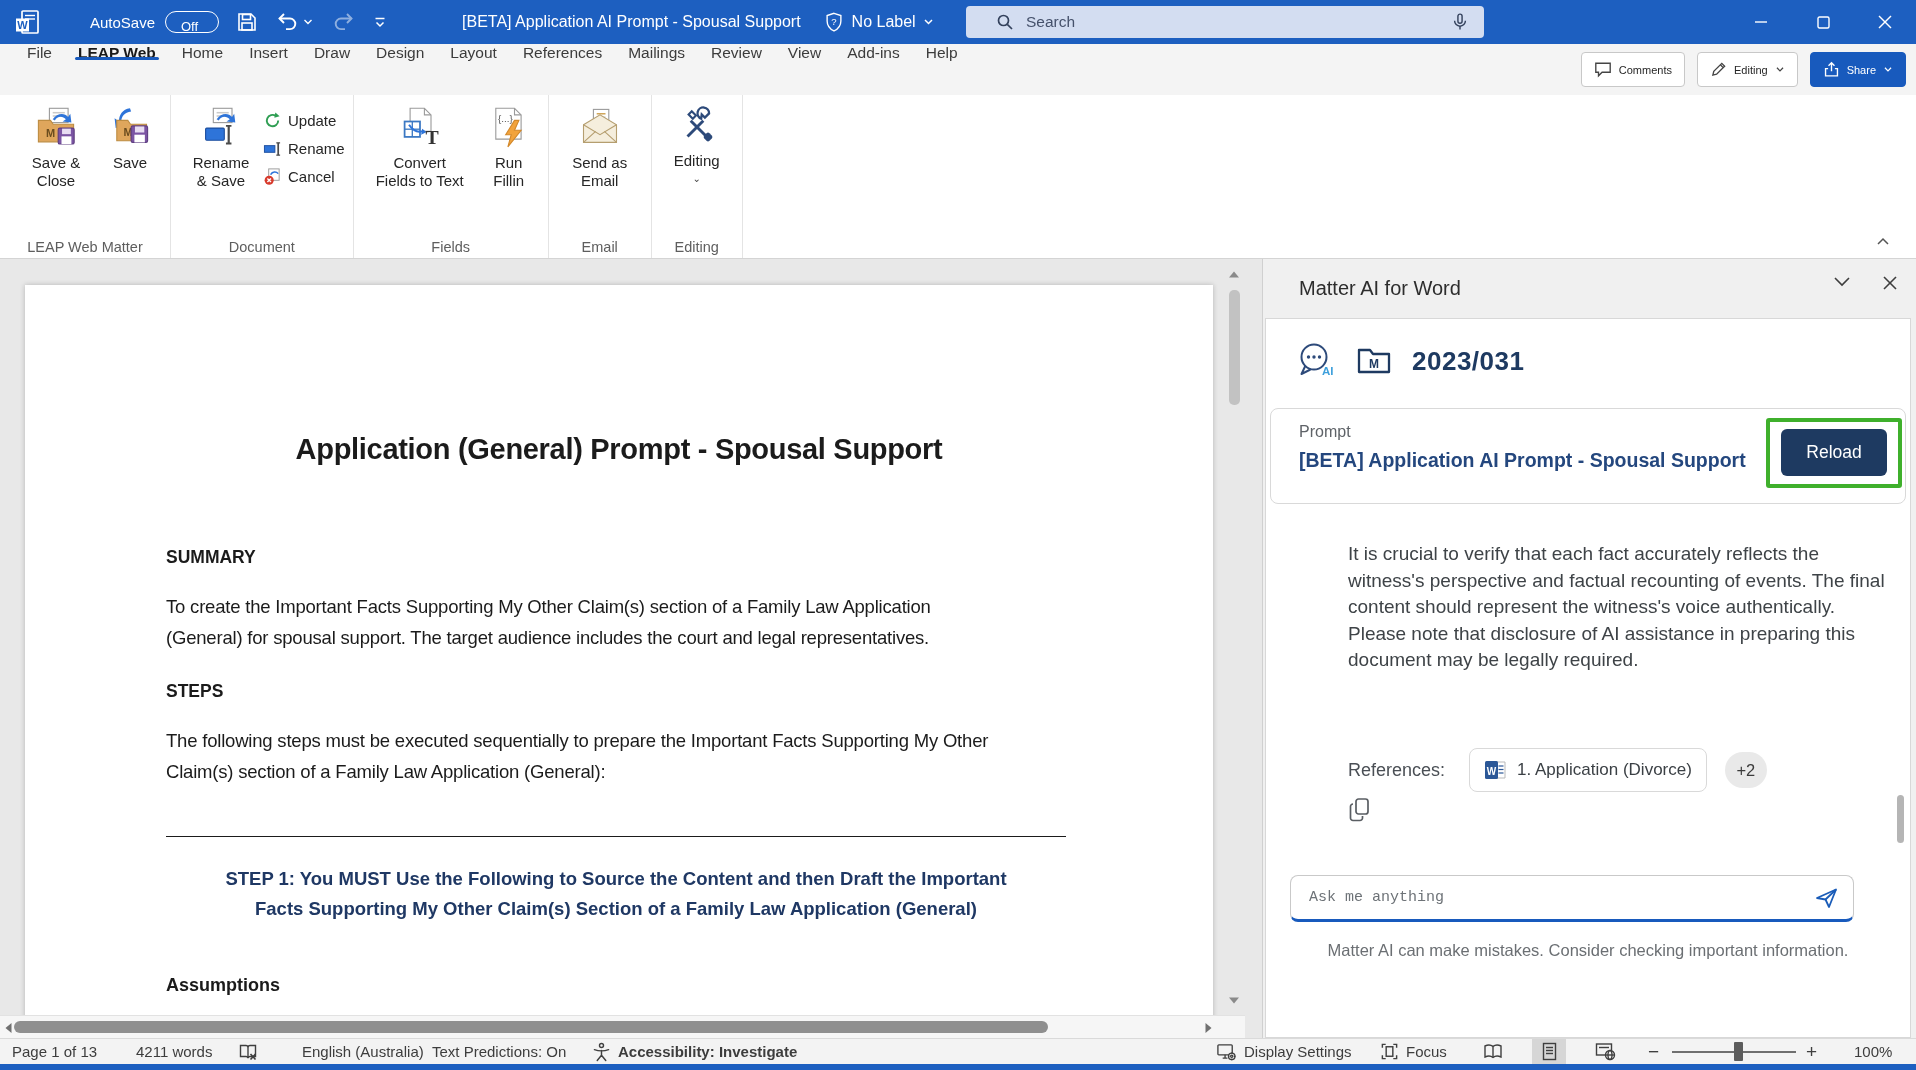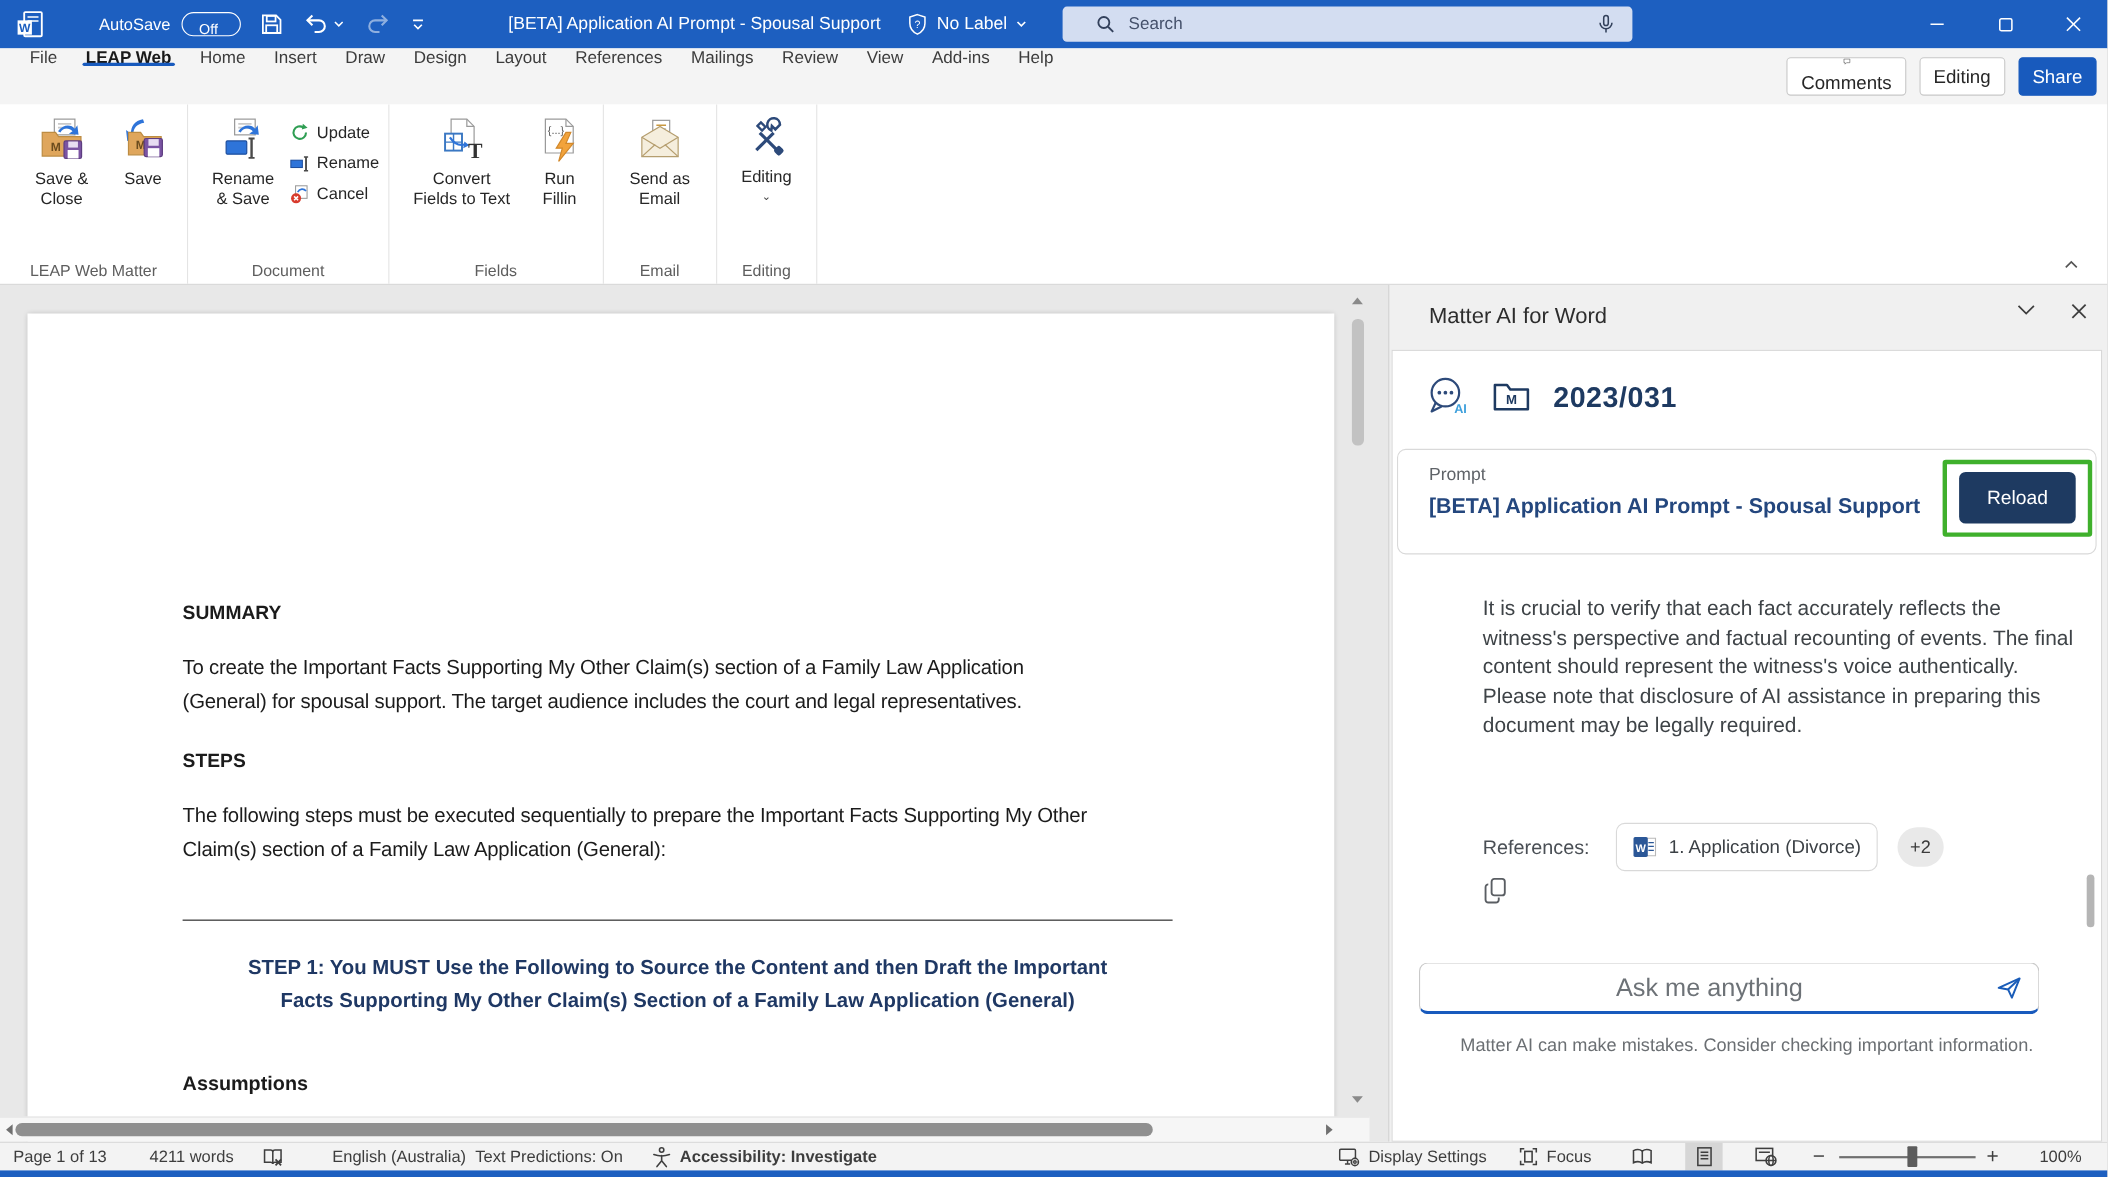--- a/index.html
+++ b/index.html
@@ -51,21 +51,21 @@
     display:flex; align-items:center; cursor:default; white-space:nowrap;
   }
   .tab.active { font-weight:bold; color:#191919; }
   .tab.active::after {
     content:""; position:absolute; left:10px; right:10px; bottom:2px; height:3px;
     background:var(--accent-blue); border-radius:2px;
   }
   .tabrow-right { position:absolute; right:10px; top:8px; display:flex; gap:12px; }
   .pill-btn {
     height:35px; background:#fff; border:1px solid #c8c8c8; border-radius:4px;
-    display:flex; align-items:center; gap:7px; padding:0 12px; font-size:17px; color:#262626;flex-direction:column;
+    display:flex; align-items:center; gap:7px; padding:0 12px; font-size:11px; color:#262626;
   }
   .pill-btn.share { background:var(--accent-blue); border-color:var(--accent-blue); color:#fff; }
   
   .ribbon {
     position:absolute; left:0; top:95px; width:1916px; height:164px;
     background:#fff; border-bottom:1px solid #d4d4d4;
   }
   .ribbon-groups { display:flex; height:100%; }
   .rgroup { position:relative; border-right:1px solid #e4e4e4; padding:4px 8px 22px 8px; display:flex; align-items:flex-start; }
   .rgroup .caption {
@@ -132,21 +132,21 @@
   }
   .copy-btn { position:absolute; left:82px; top:478px; color:#5a5e63; }
   .panel-scroll-thumb { position:absolute; right:6px; top:476px; width:7px; height:48px; background:#b5b5b5; border-radius:4px; }
   .ask-box {
     position:absolute; left:24px; top:556px; width:564px; height:47px;
     border:1px solid #c9c9c9; border-bottom:3px solid var(--accent-blue); border-radius:8px; background:#fff;
     display:flex; align-items:center;
   }
   .ask-box input {
     flex:1; border:none; outline:none; background:transparent; padding:0 14px 0 18px;
-    font-size:23px; color:#333; font-family:Liberation Sans, sans-serif;text-align:center;
+    font-size:15px; color:#333; font-family:Liberation Mono, monospace;
   }
   .ask-box input::placeholder { color:#6d7277; opacity:1; }
   .send-btn { margin-right:14px; display:flex; }
   .disclaimer { position:absolute; left:46px; top:619px; width:552px; text-align:center; font-size:16.5px; line-height:25px; color:#6b6f73; }
   
   .statusbar {
     position:absolute; left:0; top:1038px; width:1916px; height:26px; background:#f3f3f3;
     border-top:1px solid #dadada; font-size:15px; color:#3d3d3d;
   }
   .sb-item { position:absolute; top:0; height:25px; display:flex; align-items:center; gap:7px; white-space:nowrap; }
@@ -437,20 +437,21 @@
       <svg width="14" height="9" viewBox="0 0 14 9" fill="none" stroke="#555" stroke-width="1.5">
           <path d="M2 7 L7 2 L12 7"></path>
         </svg>
     </span>
   </section>
 
   <main class="workspace">
 
     <div class="docarea">
       <div class="page">
+        <div class="doc-title">Application (General) Prompt - Spousal Support</div>
         <div class="doc-h" style="top:262px;">SUMMARY</div>
         <div class="doc-p" style="top:306px;">To create the Important Facts Supporting My Other Claim(s) section of a Family Law Application (General) for spousal support. The target audience includes the court and legal representatives.</div>
         <div class="doc-h" style="top:396px;">STEPS</div>
         <div class="doc-p" style="top:440px;">The following steps must be executed sequentially to prepare the Important Facts Supporting My Other Claim(s) section of a Family Law Application (General):</div>
         <div class="doc-hr"></div>
         <div class="doc-step">STEP 1: You MUST Use the Following to Source the Content and then Draft the Important Facts Supporting My Other Claim(s) Section of a Family Law Application (General)</div>
         <div class="doc-h" style="top:690px; font-size:18px;">Assumptions</div>
       </div>
 
       <div class="vscroll">

